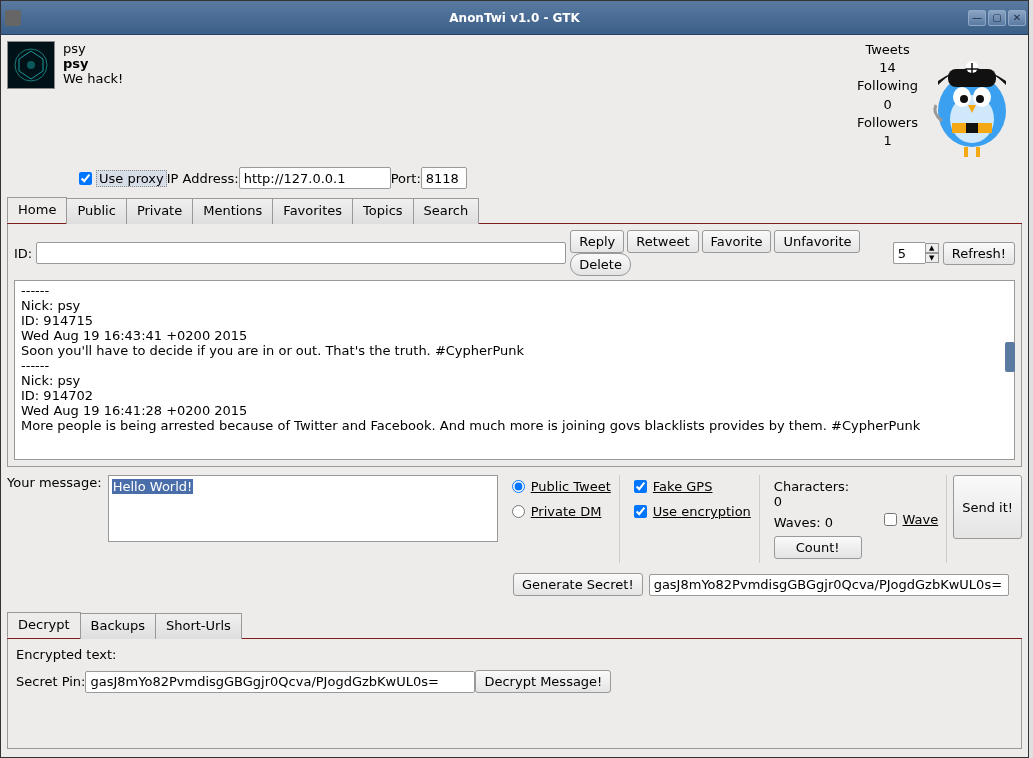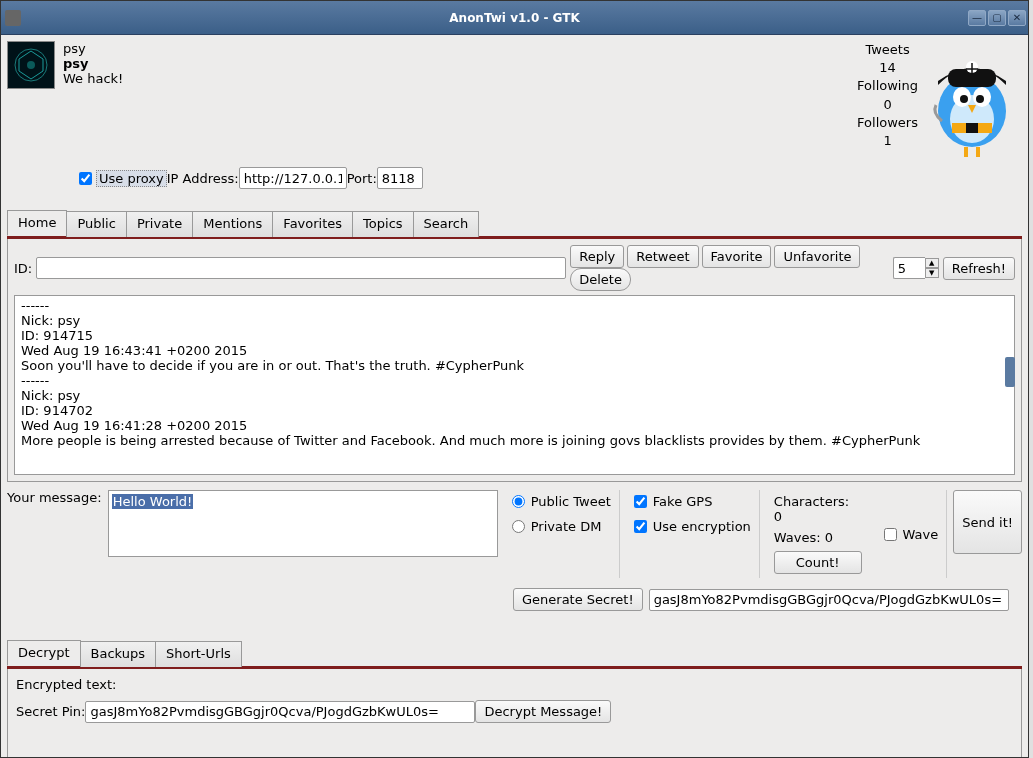--- a/index.html
+++ b/index.html
@@ -69,21 +69,21 @@
 input[type=text], .textin {
   background:white; border:1px solid #999; border-radius:2px;
   padding:2px 4px; font-size:13px; font-family:inherit; height:22px;
 }
 .gtkbtn {
   background: linear-gradient(to bottom,#fafafa,#e4e4e4);
   border:1px solid #999; border-radius:3px;
   padding:3px 8px; font-size:13px; font-family:inherit;
   cursor:pointer;
 }
-.tabs { display:flex; border-bottom:3px solid #7f1d1d; margin-top:17px;}
+.tabs { display:flex; border-bottom:1px solid #7f1d1d; margin-top:4px;}
 .tab {
   padding:4px 10px;
   border:1px solid #999;
   border-bottom:none;
   background:linear-gradient(to bottom,#f0f0f0,#dedede);
   margin-right:-1px;
   position:relative; top:1px;
   cursor:pointer;
 }
 .tab.active {
@@ -107,21 +107,21 @@
 .timeline-wrapper { position:relative; }
 .timeline-scrollind {
   position:absolute; right:0; top:62px; width:10px; height:30px;
   background:#5a7aa1; border-radius:2px;
 }
 .tl-line { white-space:pre; }
 .msgrow { display:flex; gap:6px; margin-top:4px; }
 .msgarea { flex:0 0 390px; background:white; border:1px solid #999; height:67px; padding:3px; position:relative;}
 .msgarea .seltext { background:#4a6ea9; color:white; padding:0 1px;}
 .optcol { display:flex; flex-direction:column; gap:10px; padding:4px 8px; border-right:1px solid #ccc;}
-.optrow { display:flex; align-items:center; gap:6px; white-space:nowrap;}
+.optrow { display:flex; align-items:center; gap:6px; white-space:nowrap;text-decoration:underline;}
 .countcol { padding:4px 8px; display:flex; flex-direction:column; gap:6px; }
 .secretrow { display:flex; gap:6px; margin-top:6px; margin-left:506px; align-items:center;}
 .bottomtabs { margin-top:8px; }
 .decryptpanel { padding:8px; }
 .decrow { display:flex; align-items:center; margin-top:8px;}
 .suicide { margin:8px 4px 4px 4px; }
 .suicide .gtkbtn { width:100%; text-align:center; }
 label.chk { display:flex; align-items:center; gap:4px; cursor:pointer;}
 input[type=checkbox],input[type=radio]{ margin:0; }
 </style>
@@ -182,21 +182,21 @@
         </svg>
       </div>
     </div>
 
     <div class="proxyrow">
       <label class="chk">
         <input type="checkbox" checked="" style="">
         <span style="background:#d8dee8;border:1px dotted #888;padding:0 2px">Use proxy</span>
       </label>
       <span>IP Address:</span>
-      <input type="text" style="width: 108px;" value="http://127.0.0.1">
+      <input type="text" style="width: 152px;" value="http://127.0.0.1">
       <span>Port:</span>
       <input type="text" style="width: 46px;" value="8118">
     </div>
 
     <div>
       <div class="tabs" id="main-tabs">
           <div class="tab active">Home</div>
           <div class="tab">Public</div>
           <div class="tab">Private</div>
           <div class="tab">Mentions</div>

